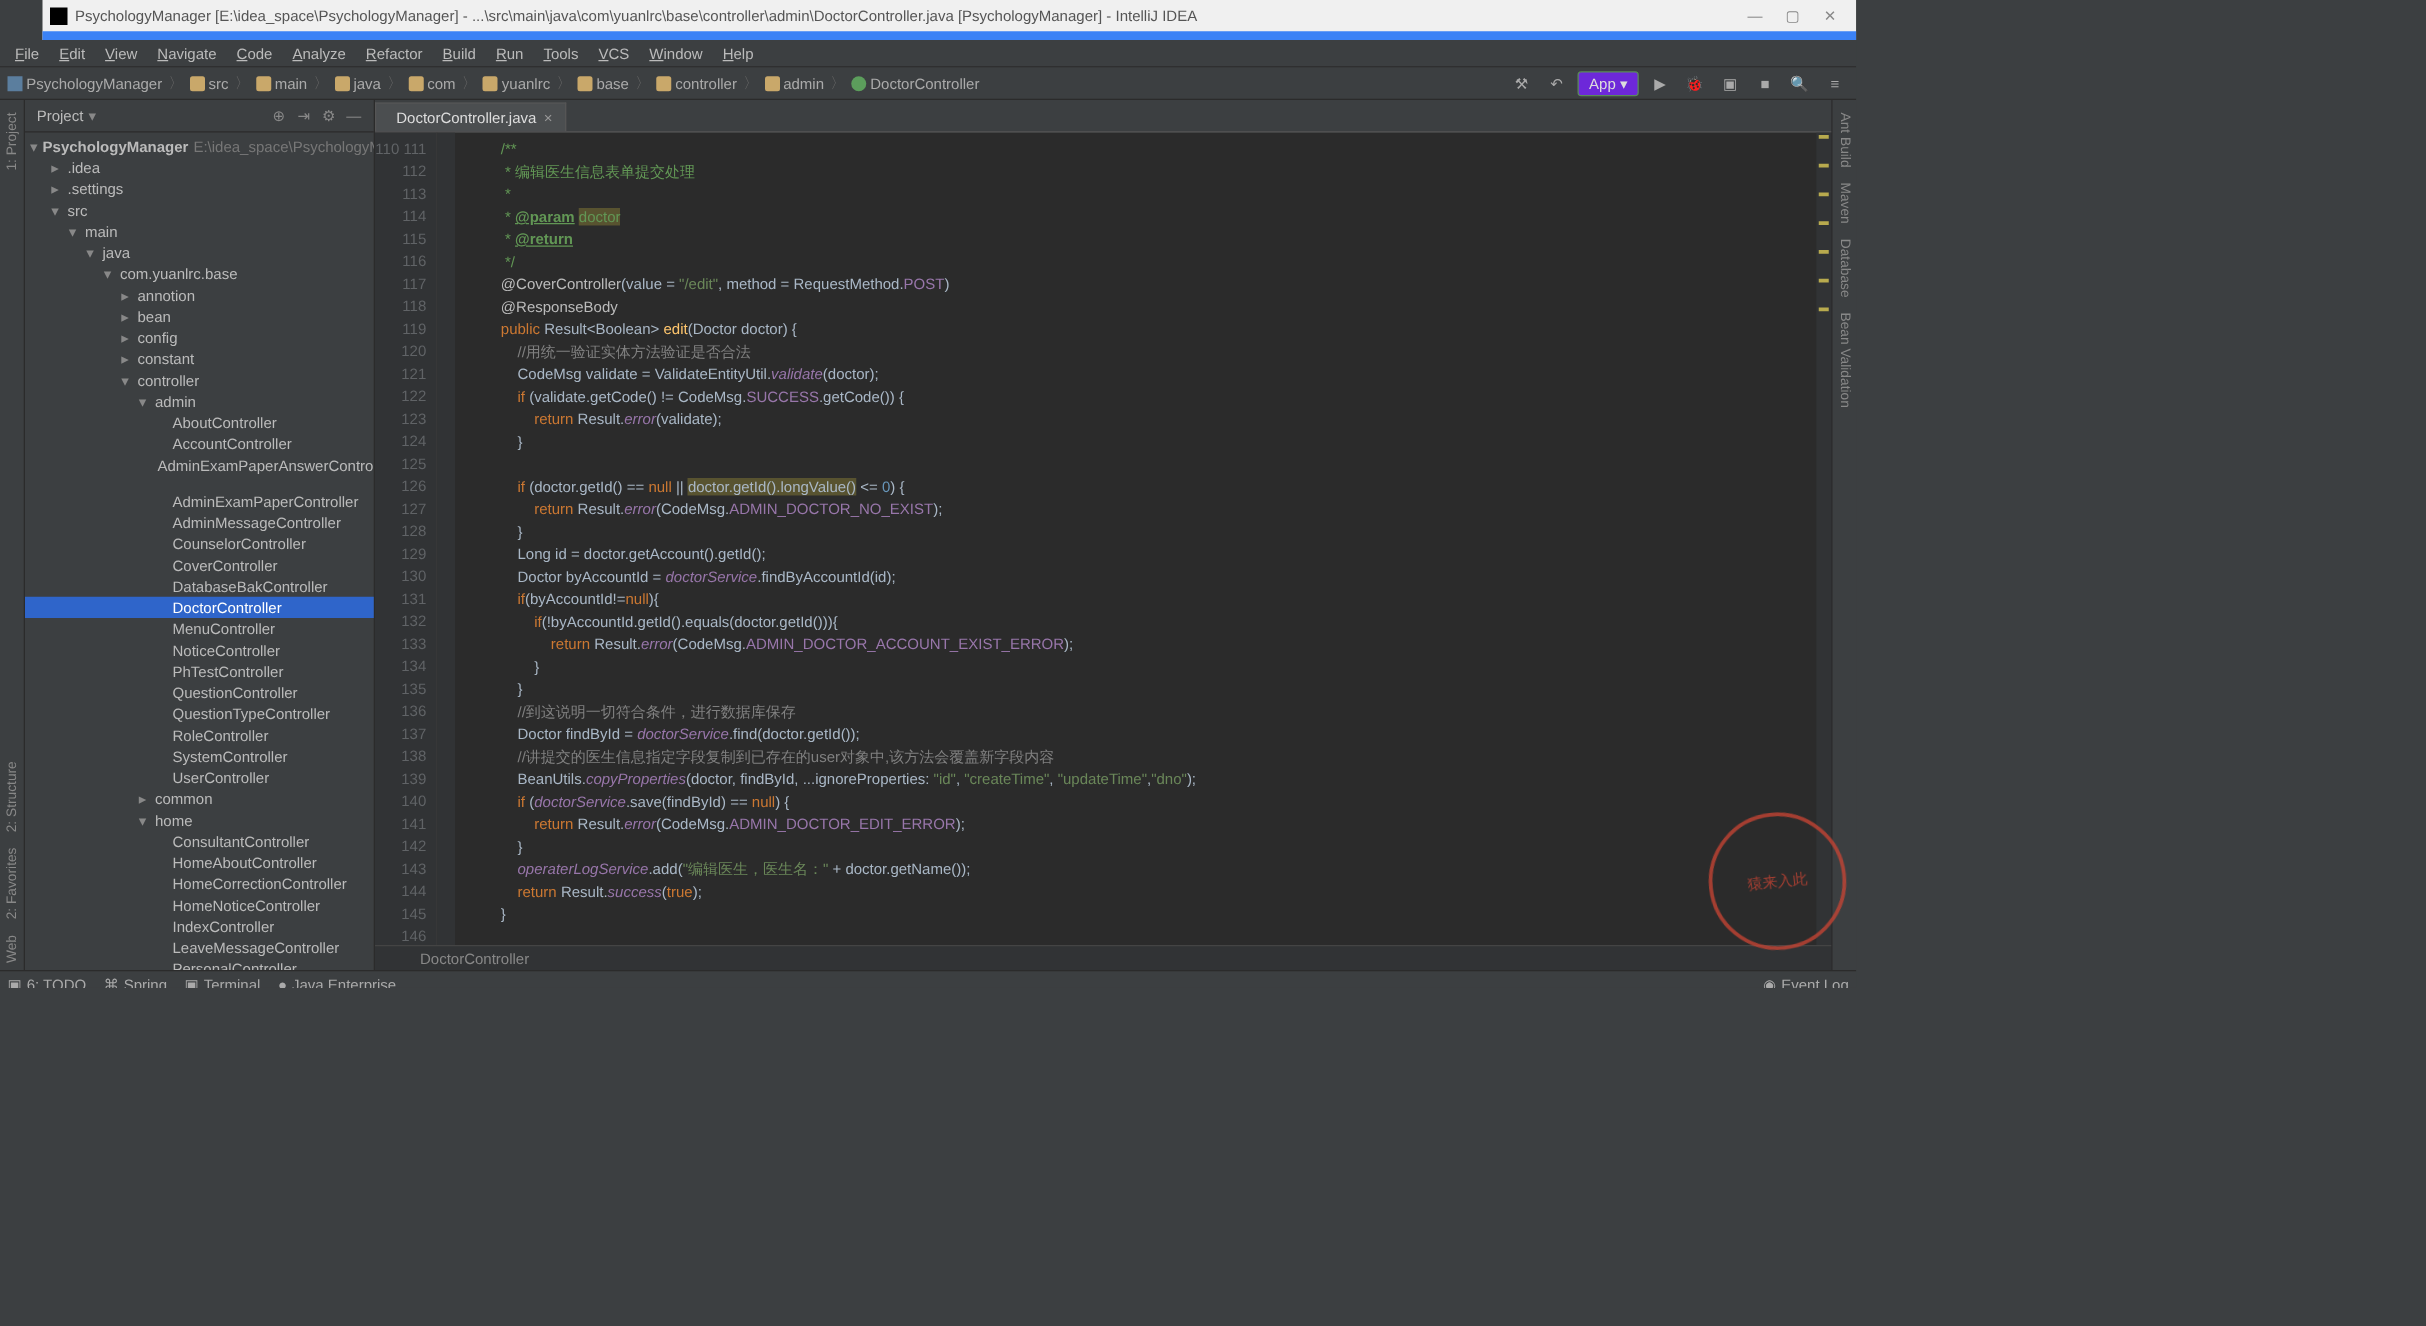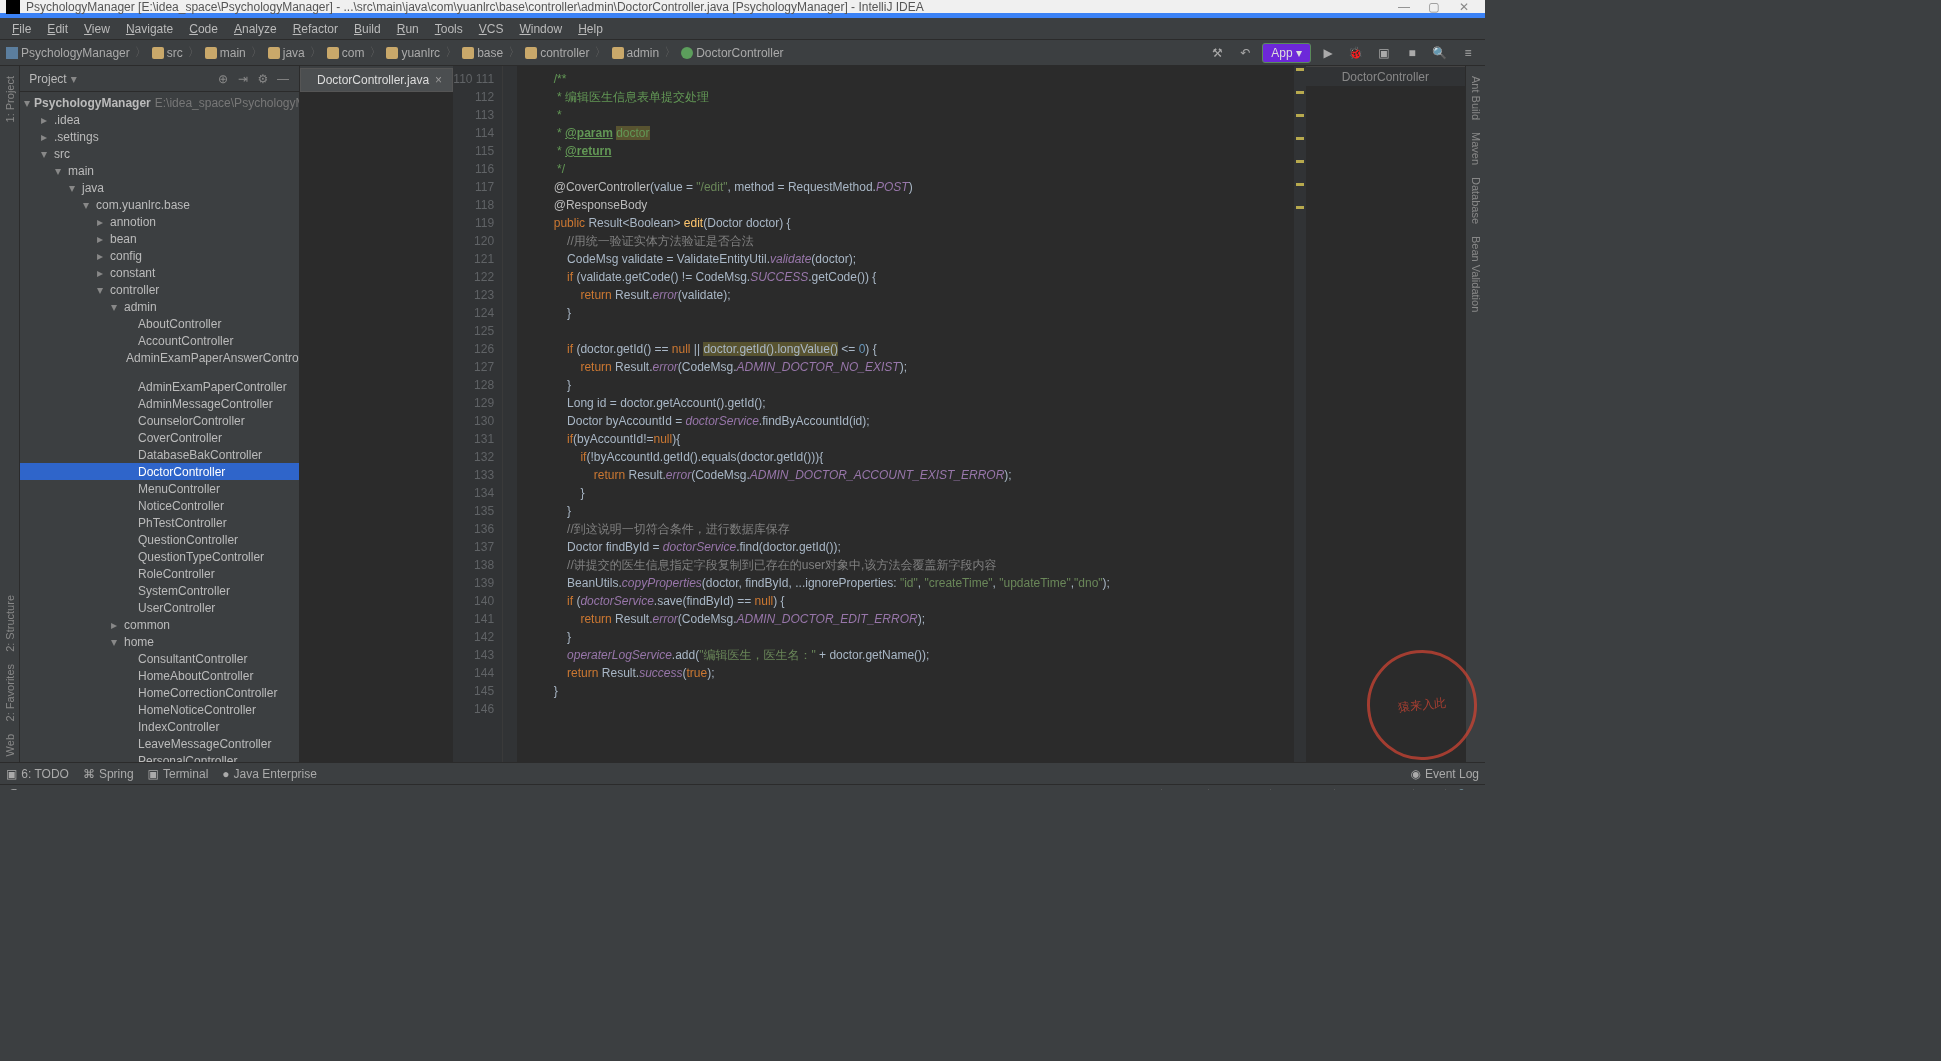--- a/index.html
+++ b/index.html
@@ -1,17 +1,17 @@
 <!DOCTYPE html>
 <html><head>
 <meta charset="utf-8">
 <style>
 *{margin:0;padding:0;box-sizing:border-box;font-family:"Segoe UI",Arial,sans-serif;font-size:12px;}
 body{background:#3c3f41;color:#bbb;width:1485px;height:790px;overflow:hidden;position:relative;}
-.titlebar{background:#f0f0f0;color:#555;height:18px;display:flex;align-items:center;padding:0 6px;border-bottom:5px solid #3b82f6;}
+.titlebar{background:#f0f0f0;color:#555;height:32px;display:flex;align-items:center;padding:0 6px;border-bottom:7px solid #3b82f6;margin-left:34px;}
 .titlebar .t-icon{width:14px;height:14px;background:#000;margin-right:6px;}
 .titlebar .spacer{flex:1;}
 .titlebar .wbtn{width:30px;text-align:center;color:#888;cursor:pointer;}
 .menubar{background:#3c3f41;height:22px;display:flex;align-items:center;padding:0 4px;border-bottom:1px solid #2b2b2b;}
 .menubar span{padding:0 8px;color:#bbb;cursor:pointer;}
 .menubar span u{text-decoration:underline;}
 .navbar{background:#3c3f41;height:26px;display:flex;align-items:center;padding:0 6px;border-bottom:1px solid #2b2b2b;}
 .navbar .crumb{display:flex;align-items:center;color:#aaa;gap:2px;}
 .navbar .crumb .it{display:flex;align-items:center;gap:3px;}
 .navbar .crumb .sep{color:#666;padding:0 3px;}
@@ -31,37 +31,37 @@
 .sb-head{height:26px;display:flex;align-items:center;padding:0 6px;border-bottom:1px solid #2b2b2b;}
 .sb-head .lbl{color:#bbb;}
 .sb-head .sp{flex:1;}
 .sb-head .hbtn{width:20px;text-align:center;color:#888;cursor:pointer;}
 .tree{flex:1;overflow:auto;padding:2px 0;}
 .tree-row{display:flex;align-items:center;height:17px;padding:0 4px;cursor:pointer;white-space:nowrap;}
 .tree-row.sel{background:#2f65ca;color:#fff;}
 .arrow{width:12px;text-align:center;color:#888;}
 .tree-row .ico{margin-right:4px;flex-shrink:0;}
 .tree-row .path{color:#777;margin-left:4px;}
-.editor{flex:1;background:#2b2b2b;display:flex;position:relative;}
+.editor{flex:1;background:#2b2b2b;display:flex;flex-direction:column;position:relative;}
 .tabs{height:26px;background:#3c3f41;display:flex;align-items:flex-end;border-bottom:1px solid #555;}
 .tab{background:#4b4e50;padding:4px 10px;color:#ddd;border:1px solid #555;border-bottom:none;display:flex;align-items:center;gap:6px;cursor:pointer;}
 .tab .close{color:#999;}
 .code-area{flex:1;display:flex;overflow:hidden;font-family:"Consolas","Courier New",monospace;font-size:13px;line-height:18px;}
 .linenums{width:50px;text-align:right;color:#606366;padding:4px 8px 4px 0;background:#313335;border-right:1px solid #3a3a3a;user-select:none;}
 .gutter2{width:14px;background:#313335;}
 .code{flex:1;padding:4px 0 4px 10px;white-space:pre;color:#a9b7c6;overflow:auto;}
 .kw{color:#cc7832;}
 .str{color:#6a8759;}
 .com{color:#808080;}
 .doc{color:#629755;}
 .ann{color:#bbb;}
 .num{color:#6897bb;}
 .fld{color:#9876aa;font-style:italic;}
 .mth{color:#ffc66d;}
-.cst{color:#9876aa;font-style:italic;}
+.cst{color:#9876aa;}
 .hl{background:#585330;}
 .doctag{color:#629755;font-weight:bold;text-decoration:underline;}
 .breadc{height:20px;background:#313335;color:#888;padding:0 36px;display:flex;align-items:center;border-top:1px solid #444;}
 .rightgutter{width:20px;background:#3c3f41;border-left:1px solid #2b2b2b;display:flex;flex-direction:column;align-items:center;padding-top:4px;}
 .rightgutter .vtext{writing-mode:vertical-rl;font-size:11px;padding:6px 0;color:#888;cursor:pointer;}
 .marks{width:12px;background:#313335;display:flex;flex-direction:column;padding:2px 0;gap:20px;}
 .marks .mk{width:8px;height:3px;margin:0 auto;}
 .mk.y{background:#b8aa4e;}
 .bottombar{height:22px;background:#3c3f41;border-top:1px solid #2b2b2b;display:flex;align-items:center;padding:0 6px;gap:14px;color:#aaa;}
 .bottombar .bb{cursor:pointer;display:flex;align-items:center;gap:4px;}

